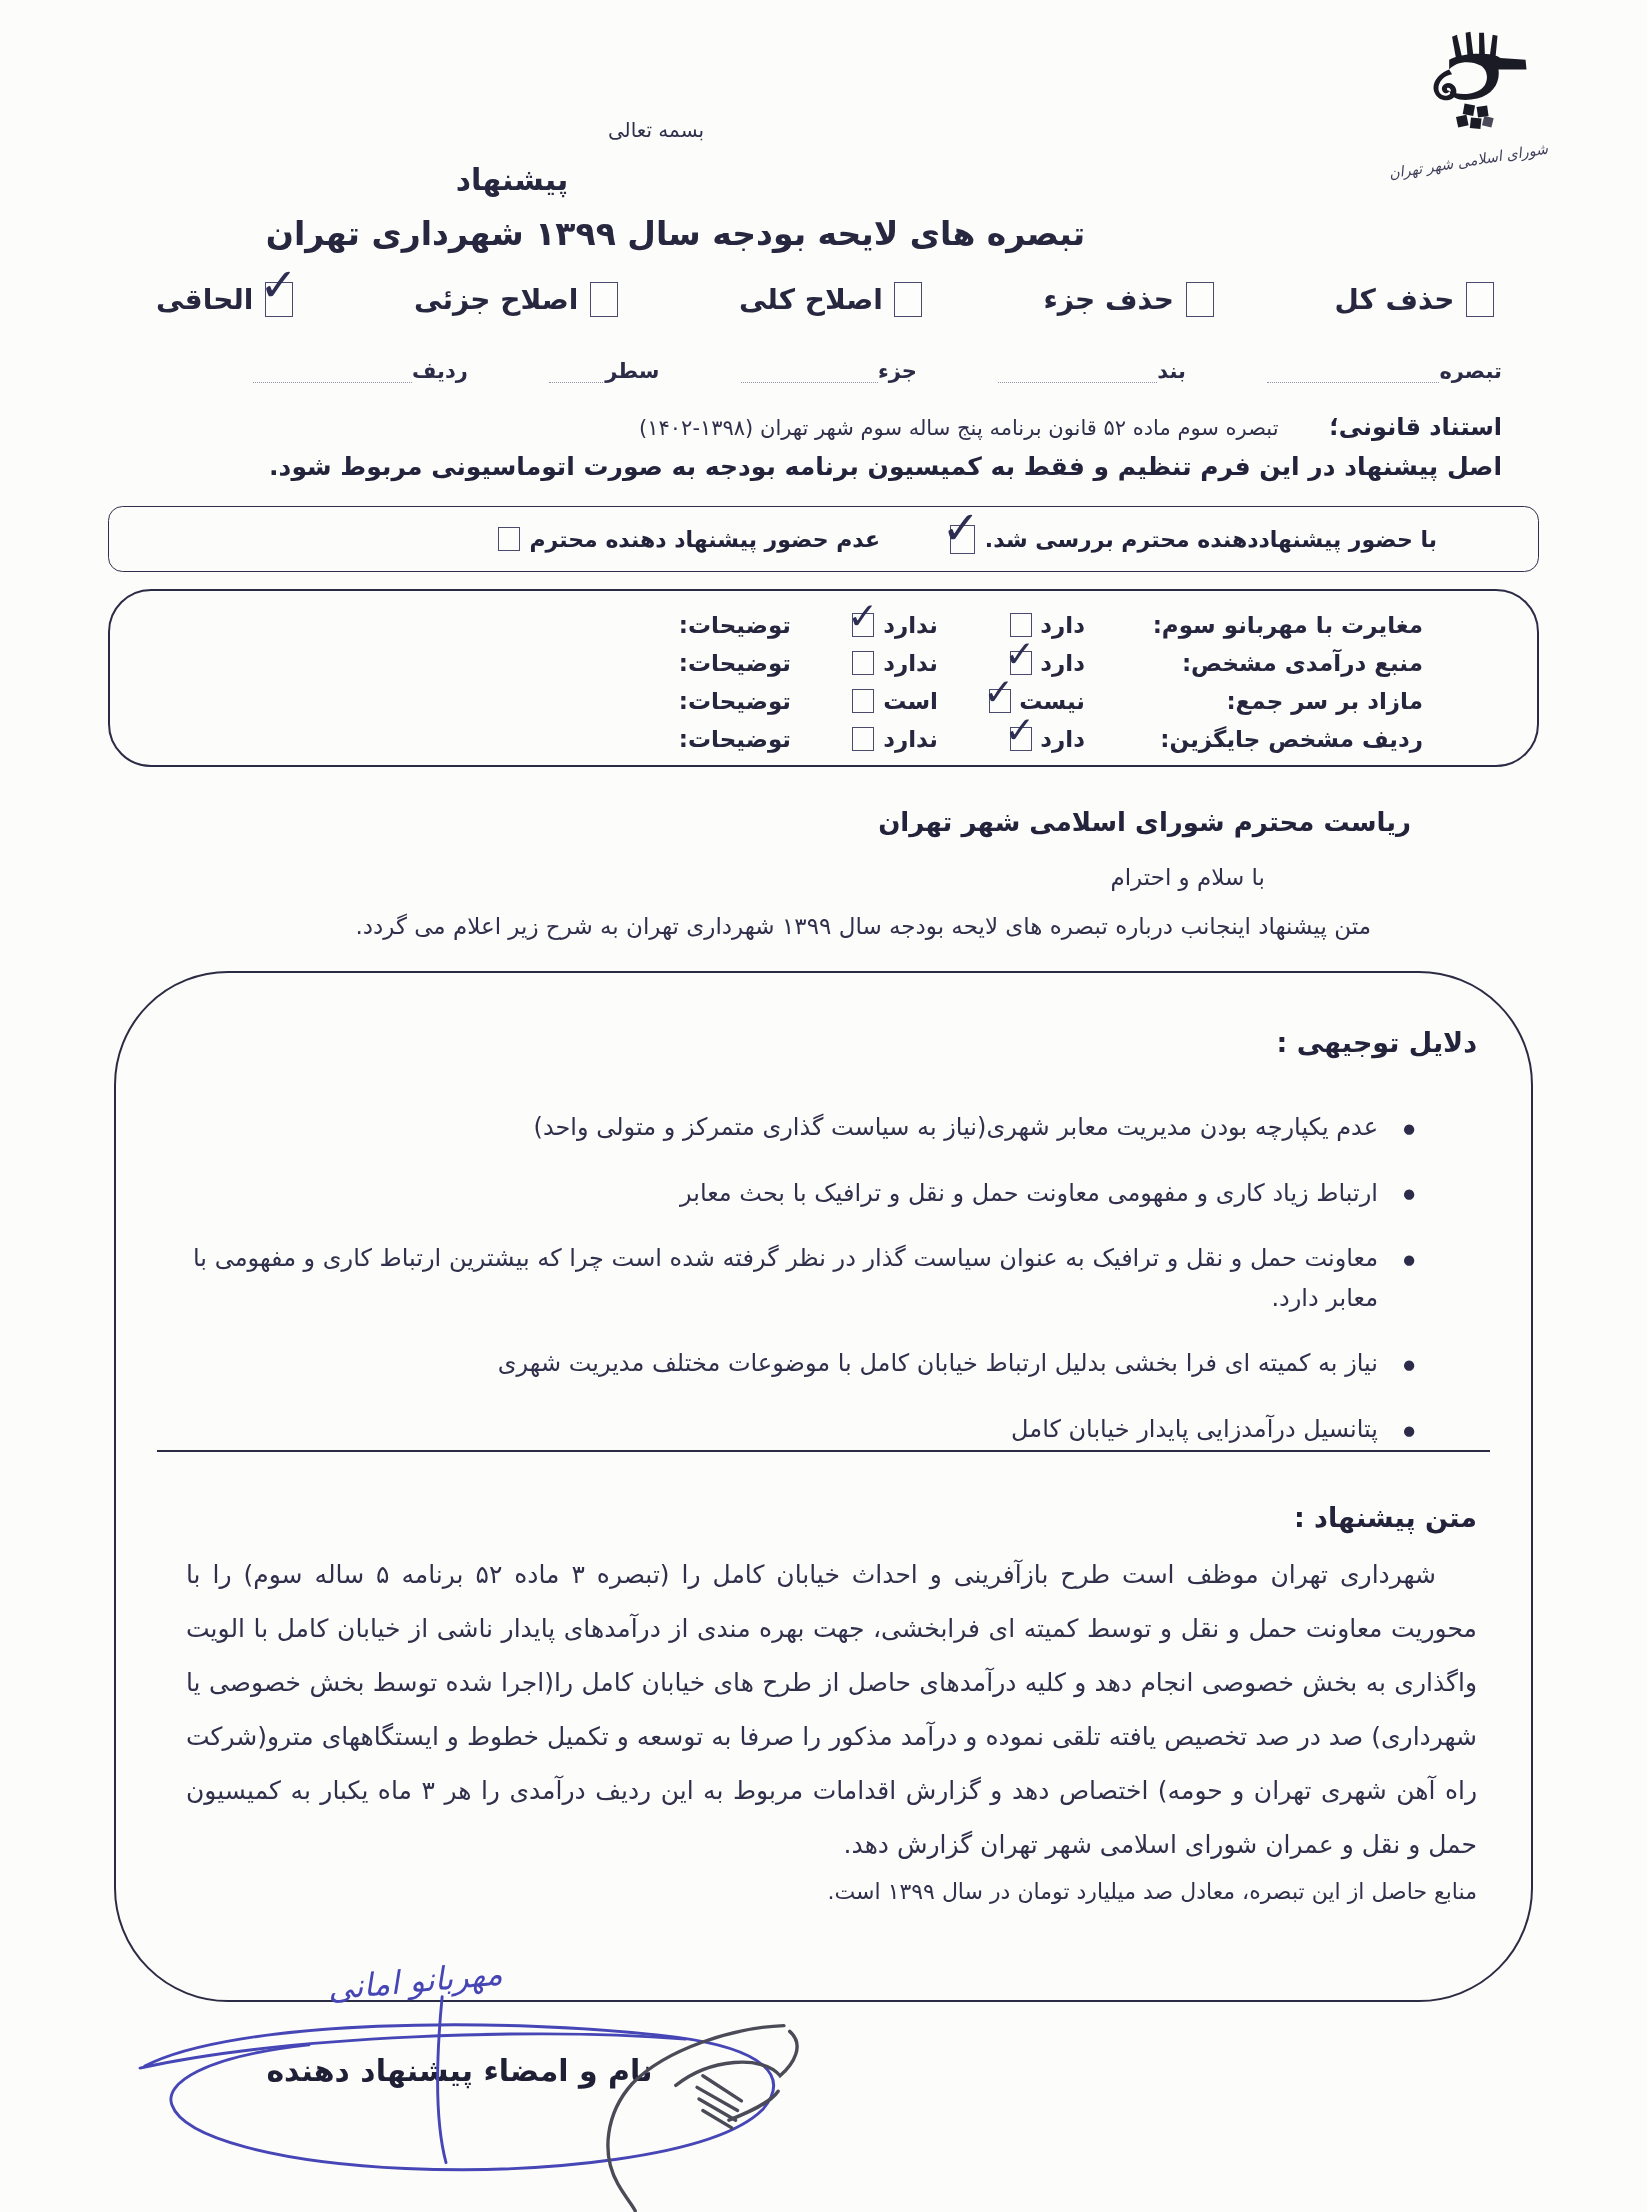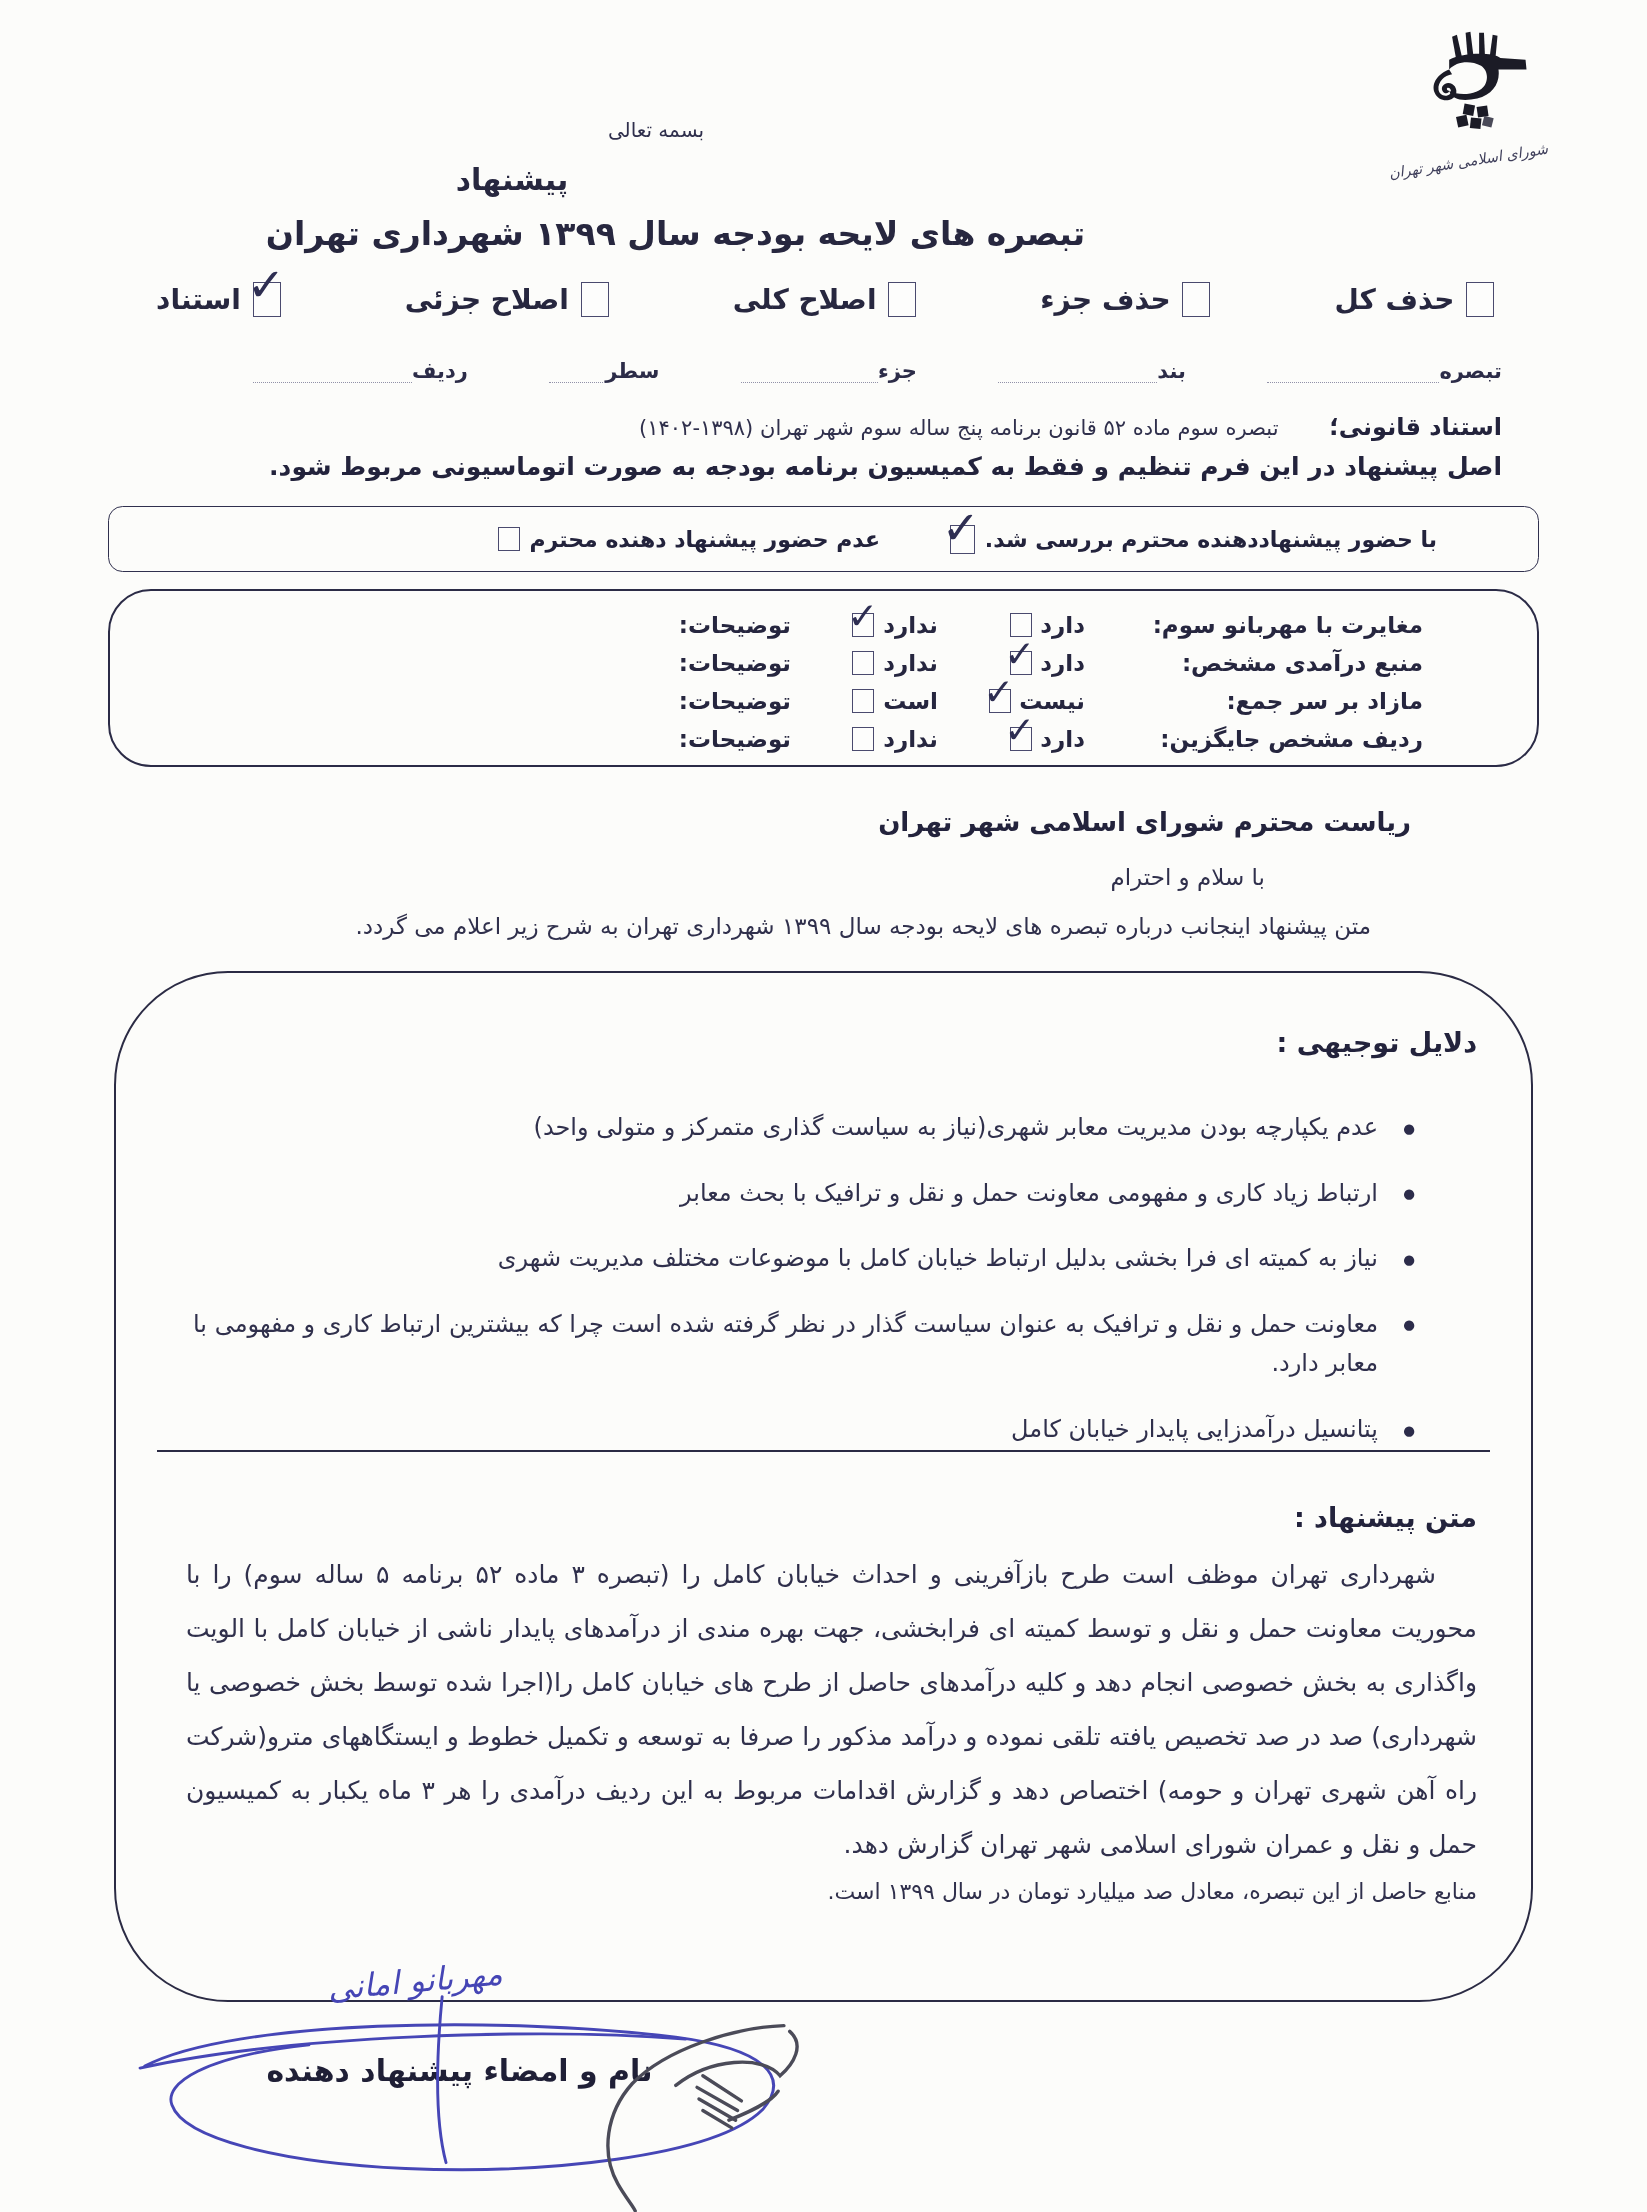--- a/index.html
+++ b/index.html
@@ -138,21 +138,21 @@
     <div class="amend-item">
       <span class="cb big"></span>
       <span class="amend-label">اصلاح کلی</span>
     </div>
     <div class="amend-item">
       <span class="cb big"></span>
       <span class="amend-label">اصلاح جزئی</span>
     </div>
     <div class="amend-item">
       <span class="cb big checked"></span>
-      <span class="amend-label">استناد</span>
+      <span class="amend-label">الحاقی</span>
     </div>
   </div>
 
   <div class="ref-row">
     <div class="ref-field">
       <span class="ref-label">تبصره</span>
       <span class="dots d1"></span>
     </div>
     <div class="ref-field">
       <span class="ref-label">بند</span>
@@ -242,22 +242,22 @@
 
   <div class="addressee">ریاست محترم شورای اسلامی شهر تهران</div>
   <div class="greeting">با سلام و احترام</div>
   <div class="intro">متن پیشنهاد اینجانب درباره تبصره های لایحه بودجه سال ۱۳۹۹ شهرداری تهران به شرح زیر اعلام می گردد.</div>
 
   <div class="main-box">
     <div class="just-heading">دلایل توجیهی :</div>
     <ul class="just-list">
       <li>عدم یکپارچه بودن مدیریت معابر شهری(نیاز به سیاست گذاری متمرکز و متولی واحد)</li>
       <li>ارتباط زیاد کاری و مفهومی معاونت حمل و نقل و ترافیک  با بحث معابر</li>
+      <li>معاونت حمل و نقل و ترافیک به عنوان سیاست گذار در نظر گرفته شده است چرا که بیشترین ارتباط کاری و مفهومی با معابر دارد.</li>
       <li>نیاز به کمیته ای فرا بخشی بدلیل ارتباط خیابان کامل با موضوعات مختلف مدیریت شهری</li>
-      <li>معاونت حمل و نقل و ترافیک به عنوان سیاست گذار در نظر گرفته شده است چرا که بیشترین ارتباط کاری و مفهومی با معابر دارد.</li>
       <li>پتانسیل درآمدزایی پایدار خیابان کامل</li>
     </ul>
     <div class="divider"></div>
     <div class="proposal-section">
       <div class="proposal-heading">متن پیشنهاد :</div>
       <div class="proposal-body">شهرداری تهران موظف است طرح بازآفرینی و احداث خیابان کامل را (تبصره ۳ ماده ۵۲ برنامه ۵ ساله سوم) را با محوریت معاونت حمل و نقل و توسط کمیته ای فرابخشی، جهت بهره مندی از درآمدهای پایدار ناشی از خیابان کامل با الویت واگذاری به بخش خصوصی انجام دهد و کلیه درآمدهای حاصل از طرح های خیابان کامل را(اجرا شده توسط بخش خصوصی یا شهرداری) صد در صد تخصیص یافته تلقی نموده و درآمد مذکور را صرفا به توسعه و تکمیل خطوط و ایستگاههای مترو(شرکت راه آهن شهری تهران و حومه) اختصاص دهد و گزارش اقدامات مربوط به این ردیف درآمدی را هر ۳ ماه یکبار به کمیسیون حمل و نقل و عمران شورای اسلامی شهر تهران گزارش دهد.</div>
       <div class="proposal-footnote">منابع حاصل از این تبصره، معادل صد میلیارد تومان در سال ۱۳۹۹ است.</div>
     </div>
   </div>
 

